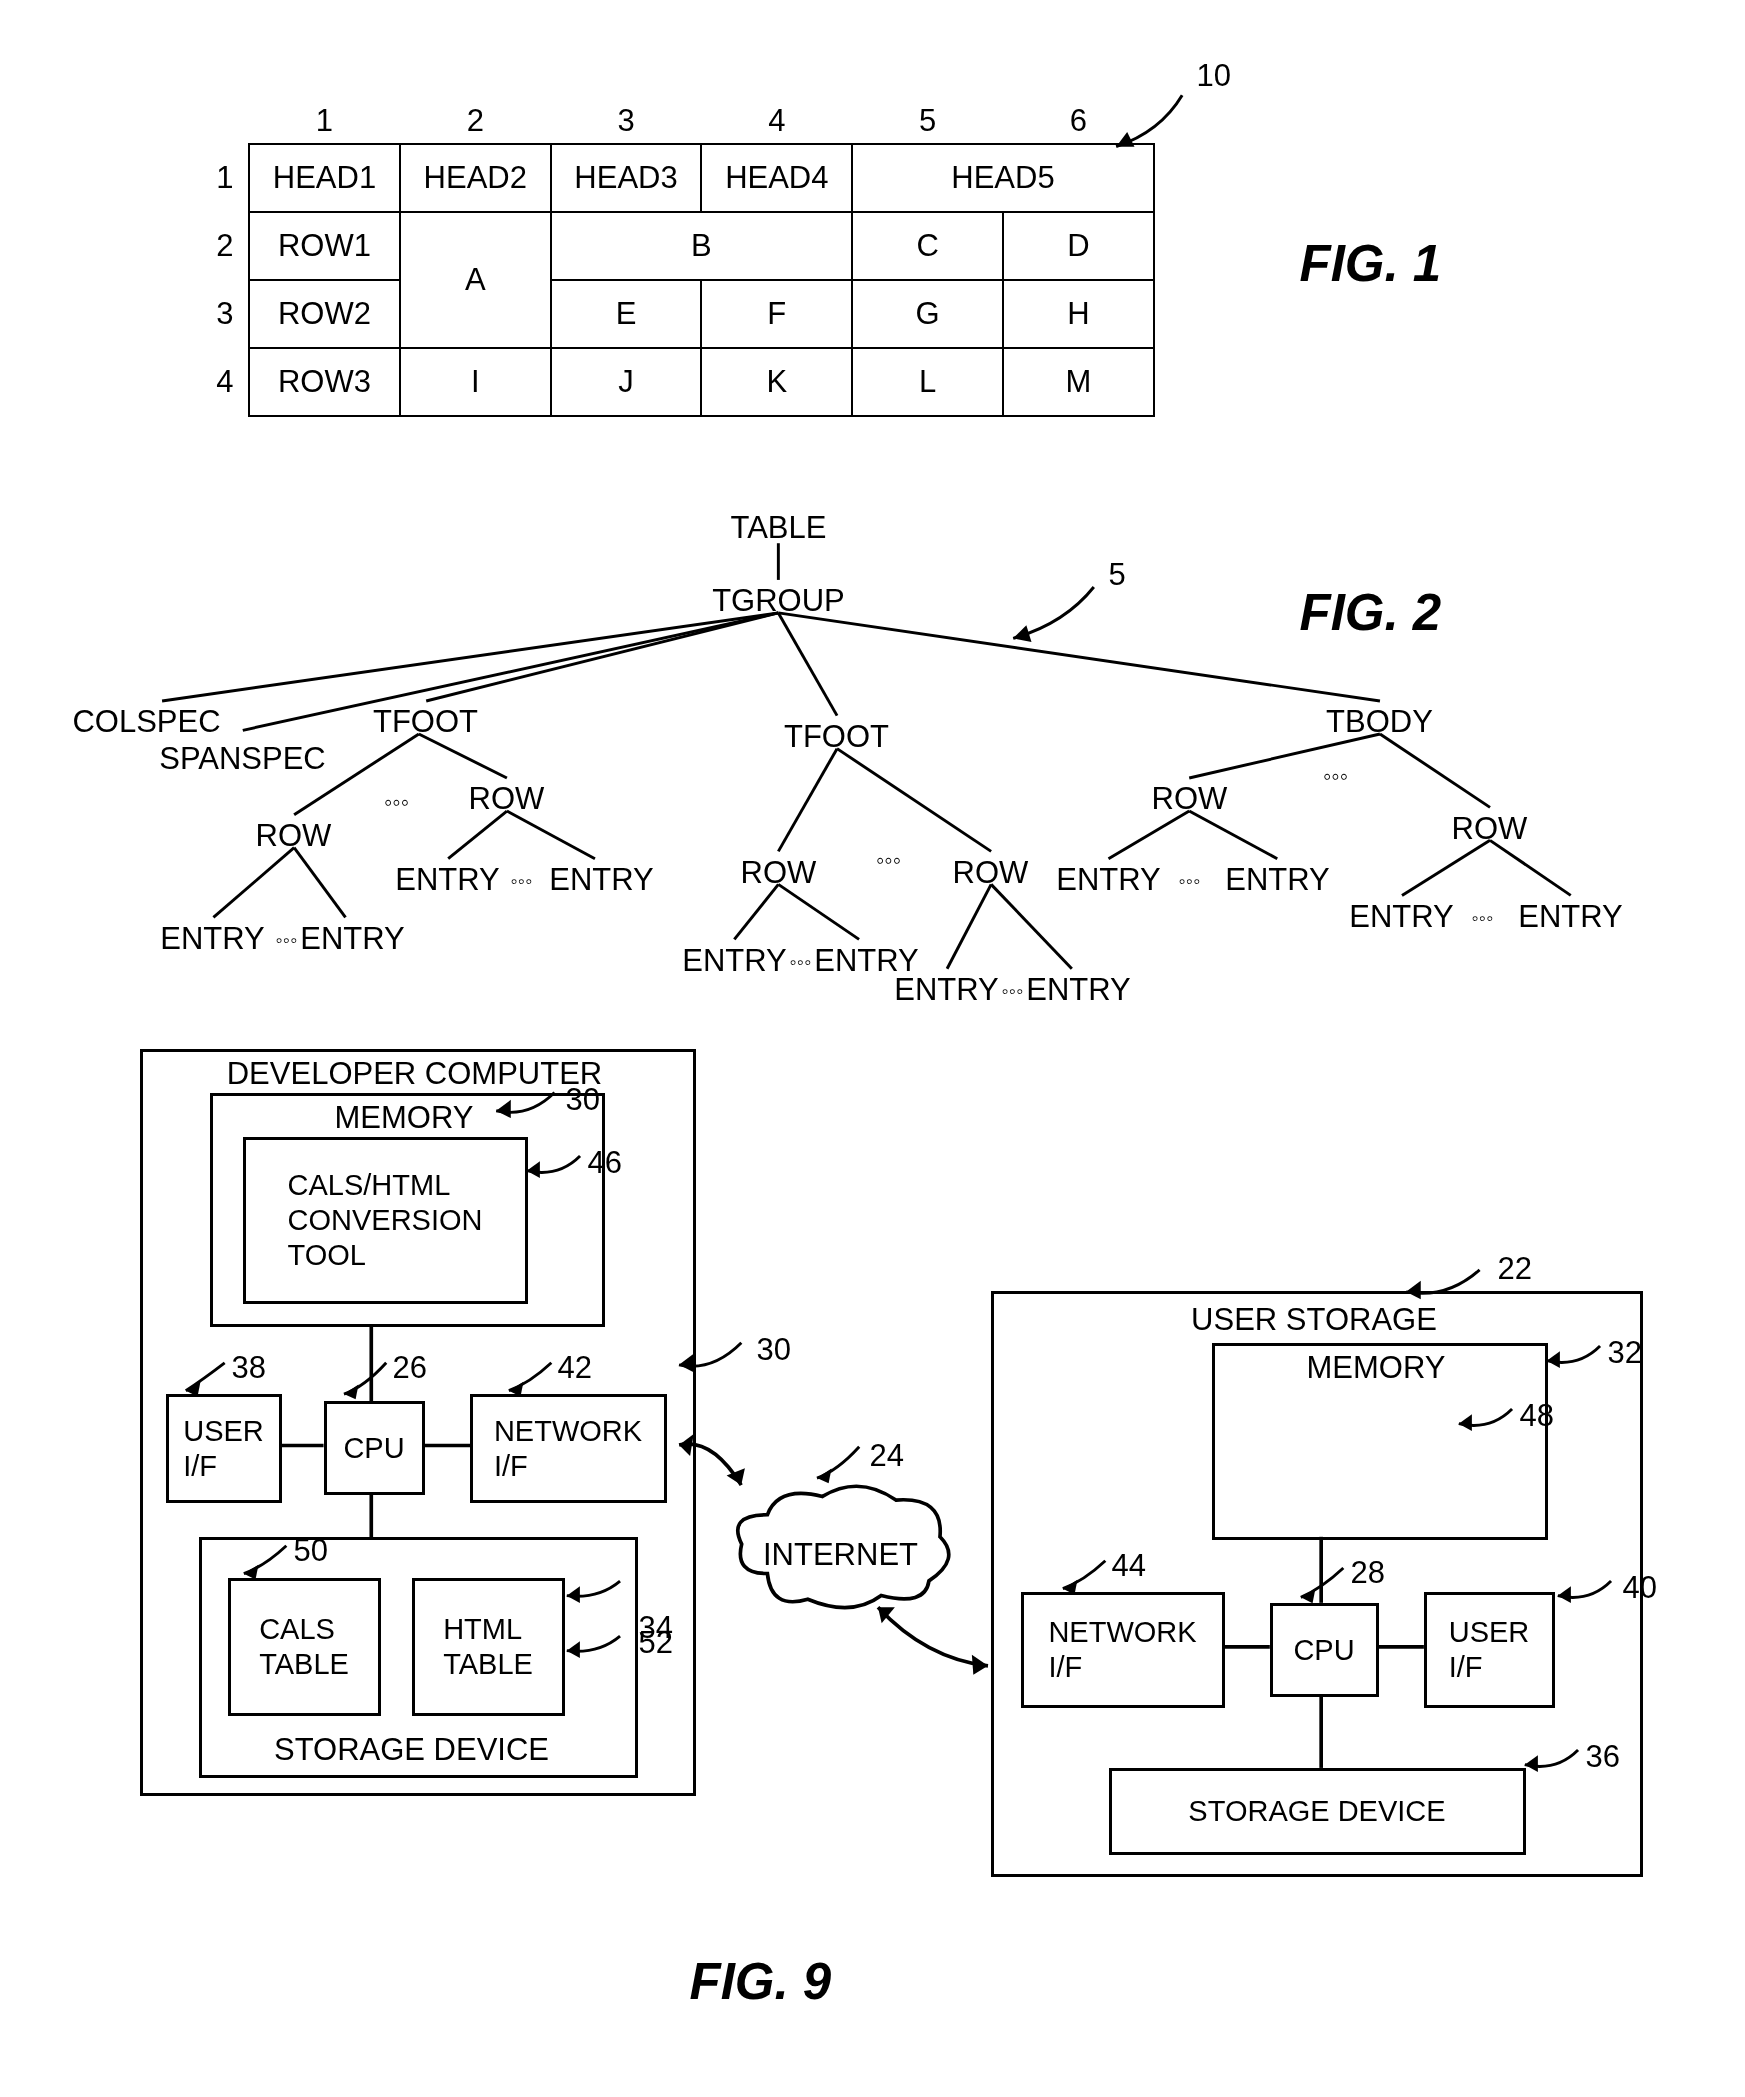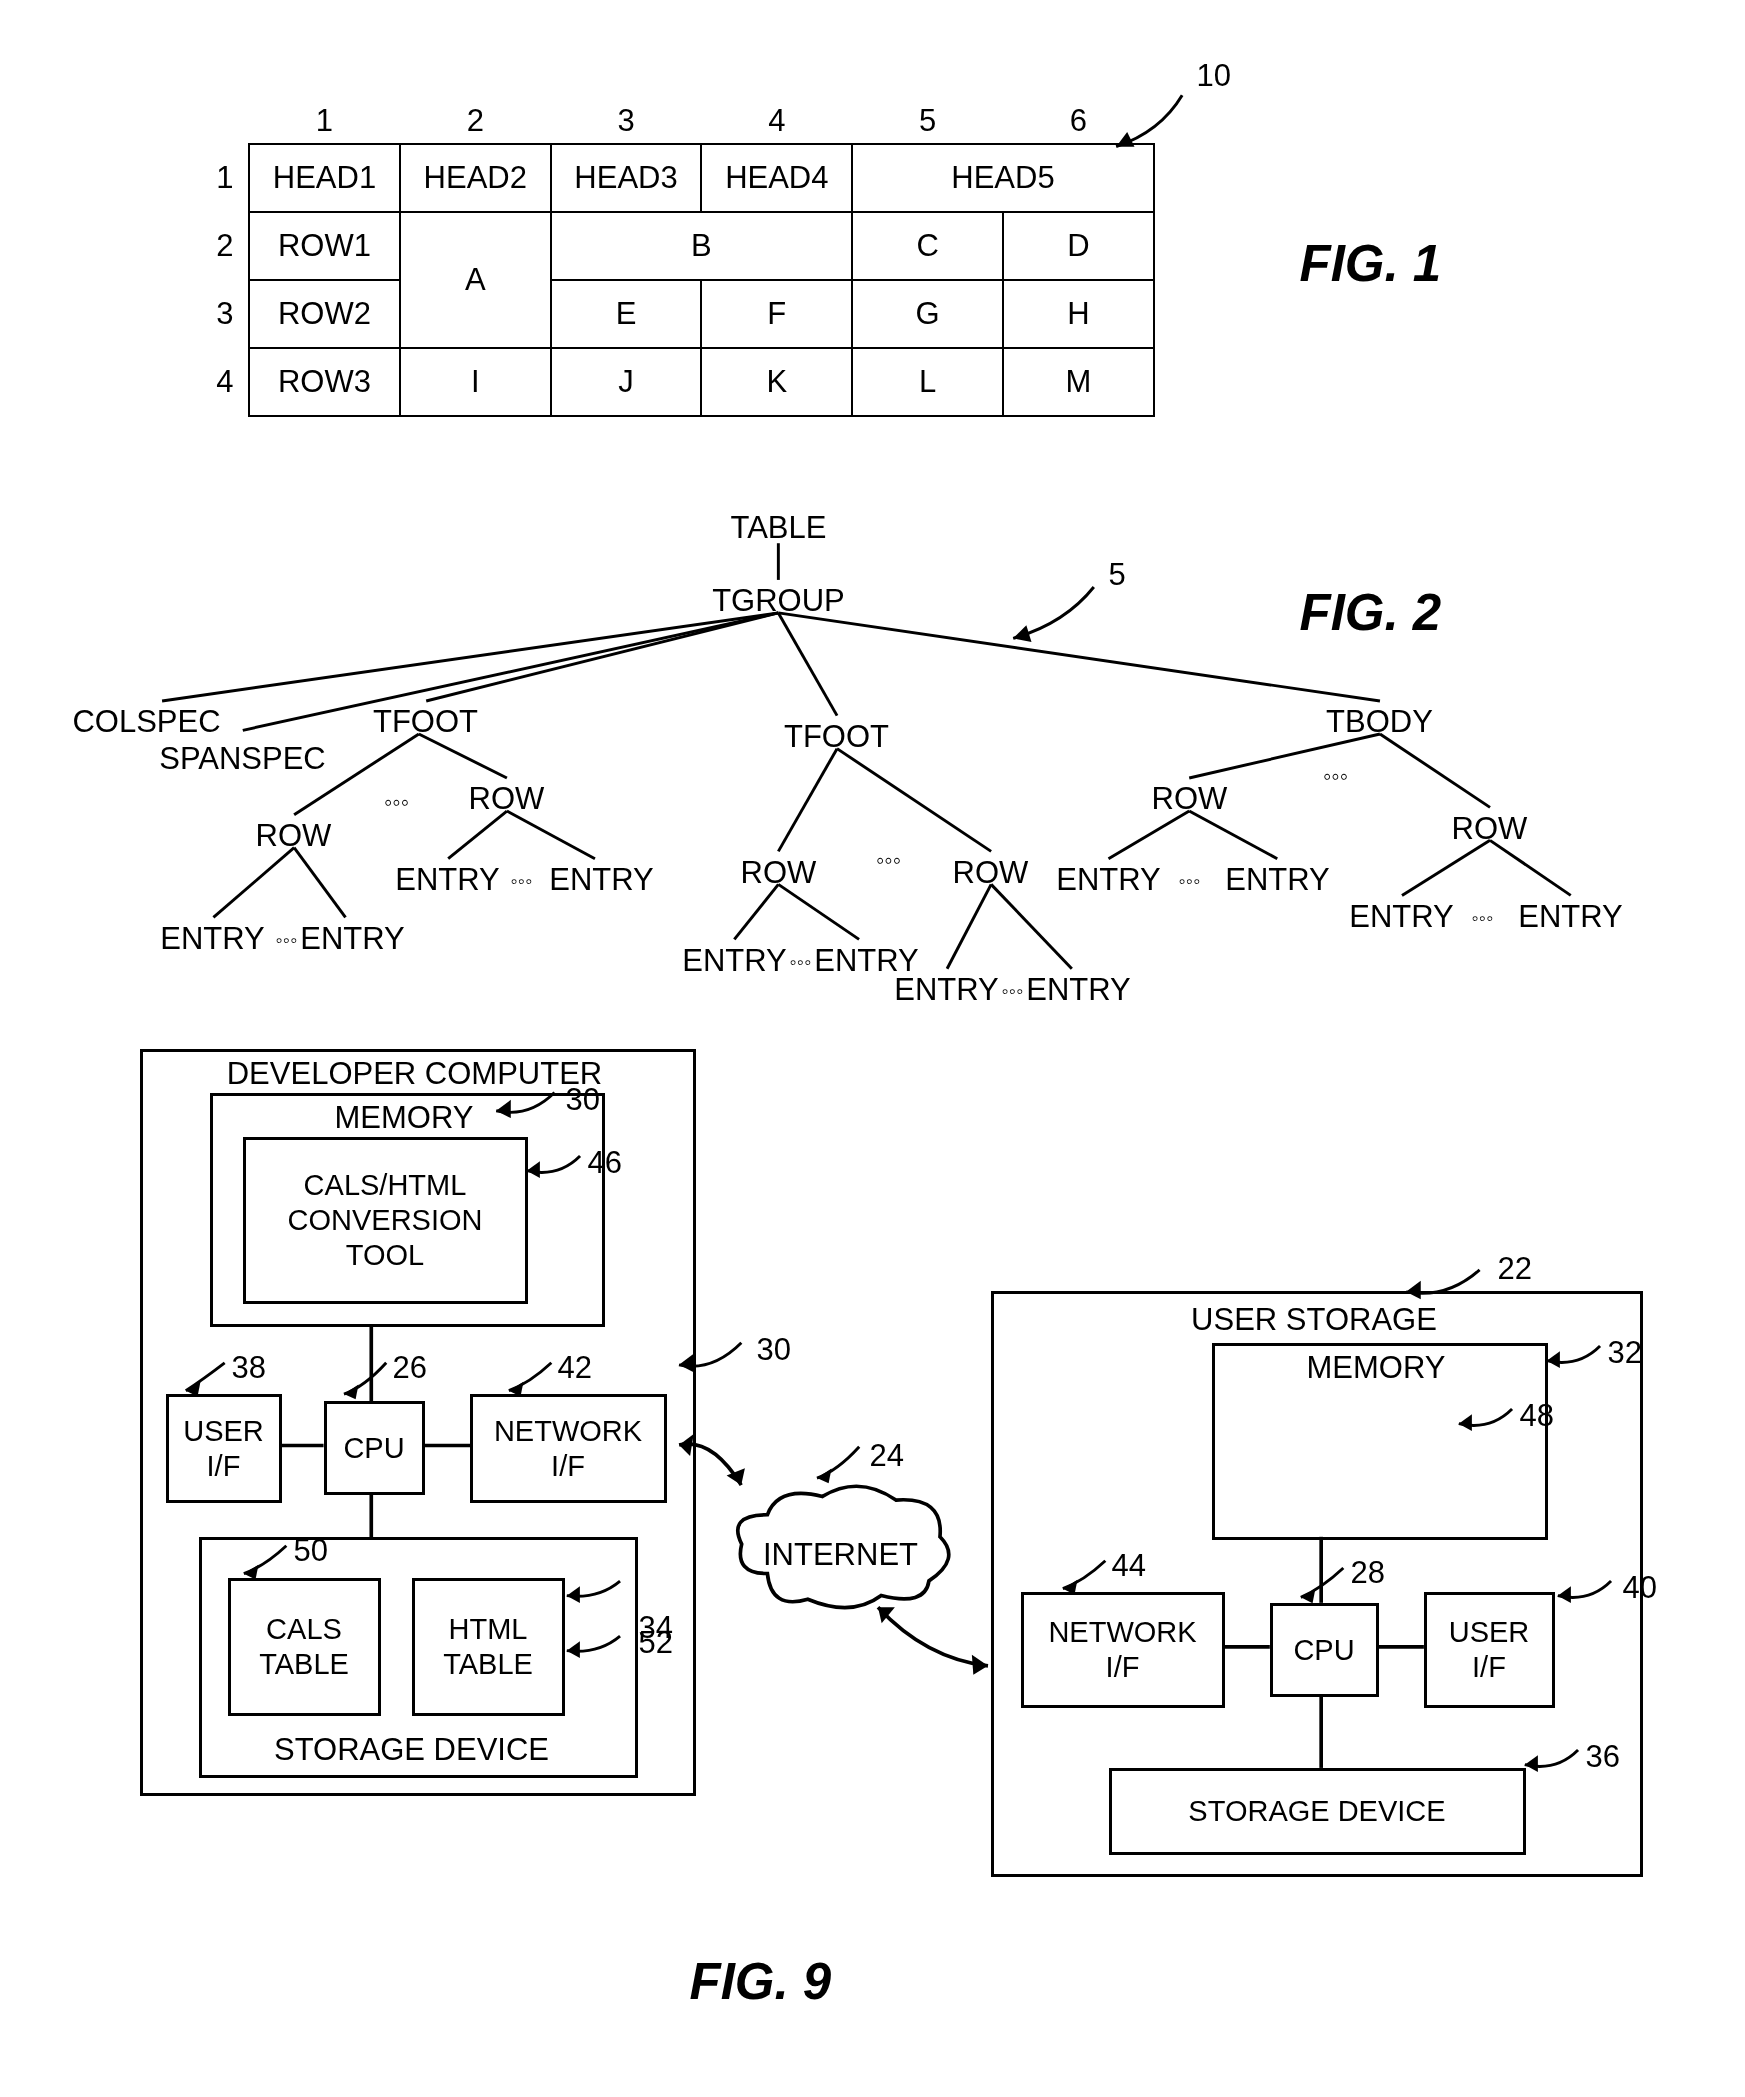--- a/index.html
+++ b/index.html
@@ -57,21 +57,20 @@
     border: none;
     width: 44px;
     text-align: right;
     padding-right: 14.7px;
   }
 
   svg { position: absolute; }
   .box {
     position: absolute;
     border: 3.7px solid #000;
-    text-align: center;
     display: flex;
     align-items: center;
     justify-content: center;
     font-size: 29px;
     line-height: 1.2;
   }
   .boxlabel {
     position: absolute;
     font-size: 31px;
     text-align: center;

